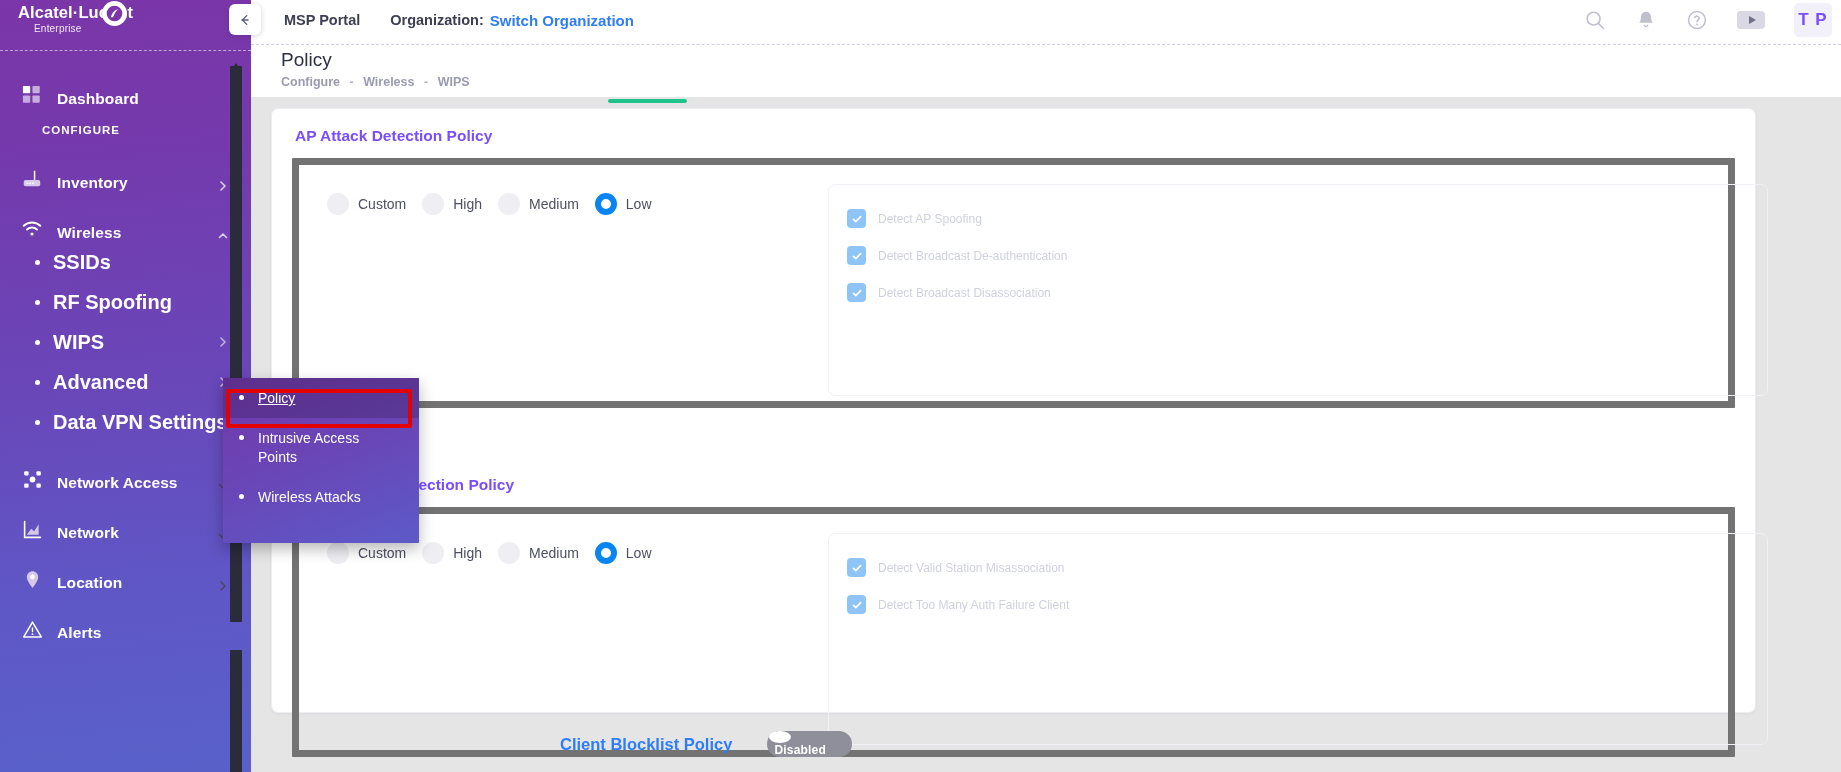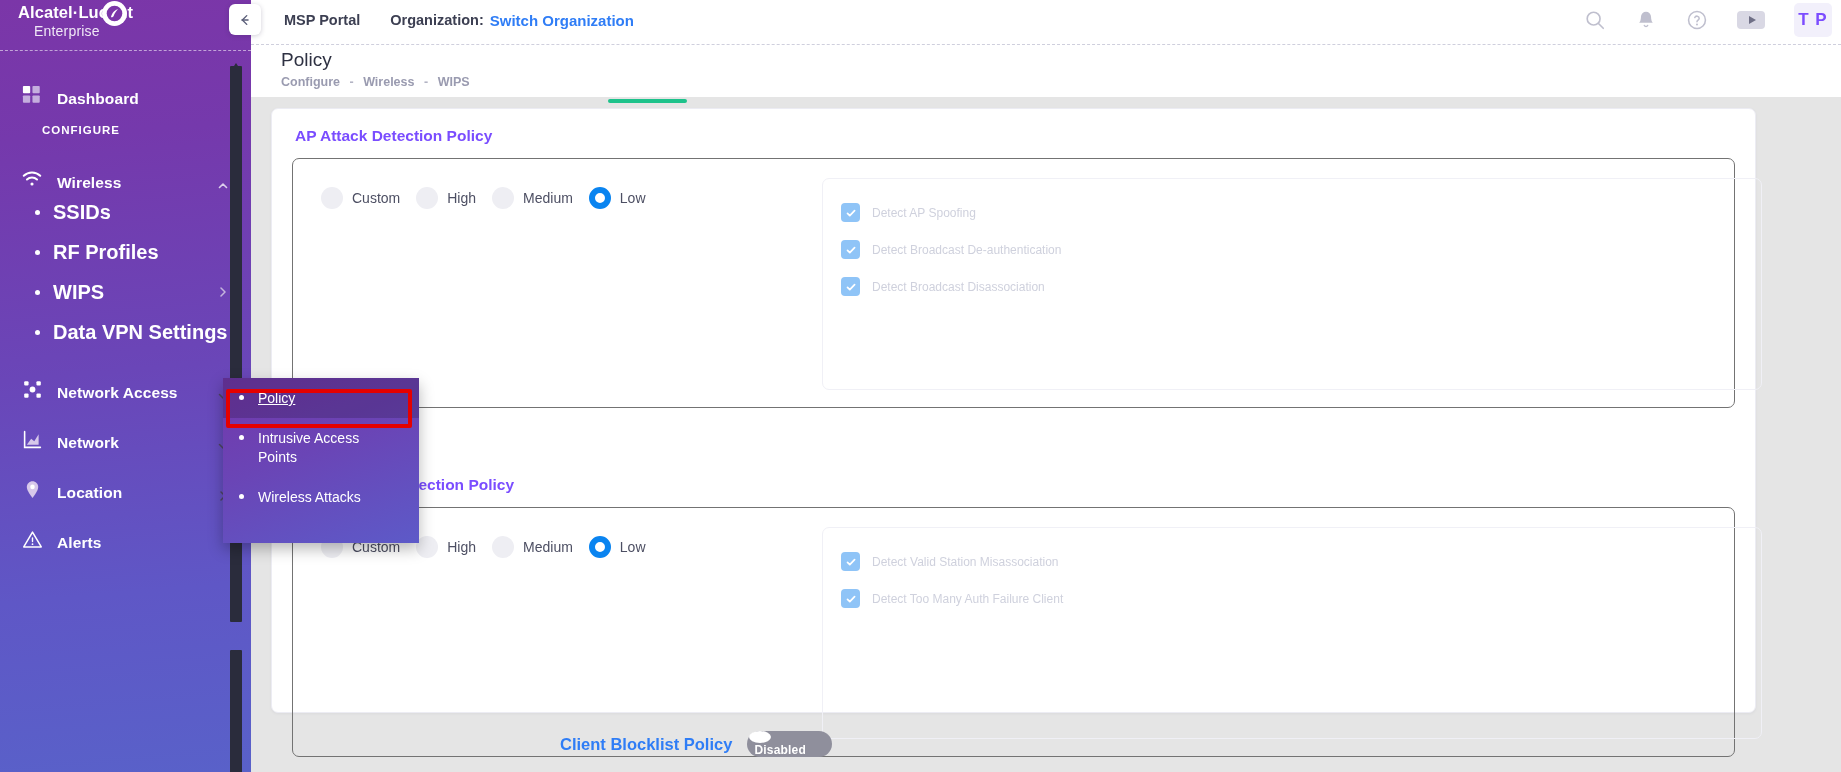--- a/index.html
+++ b/index.html
@@ -25,21 +25,21 @@
     display: flex; align-items: flex-start;
     padding: 4px 0 0 18px;
     position: relative;
   }
   .brand-text { line-height: 1; }
   .brand-name {
     font-size: 16.5px; font-weight: 700; letter-spacing: .1px;
     color: #fff; white-space: nowrap;
   }
   .brand-sub {
-    font-size: 14px; font-weight: 400; color: #f0e8f6;
+    font-size: 10px; font-weight: 400; color: #f0e8f6;
     margin-top: 3px; letter-spacing: .2px; padding-left: 16px;
   }
   .brand-logo {
     position: absolute; left: 102px; top: 1px;
     width: 25px; height: 25px; border-radius: 50%;
     background: #fff;
     display: flex; align-items: center; justify-content: center;
   }
   .brand-logo svg { width: 17px; height: 17px; display:block; }
 
@@ -220,21 +220,21 @@
     background: #fff; border: 1px solid #ececf3; border-radius: 7px;
     box-shadow: 0 1px 3px rgba(40,40,80,.05);
   }
   .policy-block { position: relative; }
   .policy-title {
     font-size: 15.5px; font-weight: 600; color: #7a4dff;
     padding: 18px 0 0 23px;
   }
   .policy-inner {
     margin: 13px 20px 0 20px;
-    border: 1px solid #737373; border-radius: 7px;
+    border: 7px solid #737373; border-radius: 1px;
     height: 250px; position: relative;
     display: flex;
   }
   .radios {
     width: 468px; padding: 28px 0 0 28px;
     display: flex; align-items: flex-start; gap: 4px;
   }
   .radio {
     display: flex; align-items: center; cursor: pointer; margin-right: 12px;
   }
@@ -263,21 +263,21 @@
     width: 19px; height: 19px; border-radius: 4px; background: #8fc4f7;
     margin-right: 12px; flex: 0 0 19px;
     display: flex; align-items: center; justify-content: center;
   }
   .cbox svg { width: 12px; height: 12px; display: block; }
   .clabel { font-size: 12px; color: #cfd1dd; }
 
   
   .blocklist {
     position: absolute; left: 20px; top: 634px;
-    display: flex; align-items: center;
+    display: flex; align-items: center; gap: 20px;
   }
   .blocklist .bl-title {
     font-size: 16.5px; font-weight: 700; color: #2f7df6; margin-left: 289px;
   }
   .toggle {
     margin-left: 15px;
     width: 85px; height: 26px; border-radius: 13px; background: #8f8f9c;
     display: flex; cursor: pointer;
     position: relative;
     flex-direction: column;
@@ -321,20 +321,37 @@
             <rect x="11.5" y="1" width="8" height="8" rx="1" fill="#c5aede"></rect>
             <rect x="1" y="11.5" width="8" height="8" rx="1" fill="#c5aede"></rect>
             <rect x="11.5" y="11.5" width="8" height="8" rx="1" fill="#c5aede"></rect>
           </svg>
         </span>
         <span class="ni-label">Dashboard</span>
       </div>
 
       <div class="nav-section-label">CONFIGURE</div>
 
+      <div class="nav-item">
+        <span class="ni-icon">
+          <svg viewBox="0 0 24 24" width="22" height="22">
+            <rect x="3" y="13" width="18" height="7" rx="2" fill="#d8c8ea"></rect>
+            <circle cx="7" cy="16.5" r="1" fill="#fff"></circle>
+              <circle cx="10" cy="16.5" r="1" fill="#fff"></circle>
+              <circle cx="13" cy="16.5" r="1" fill="#fff"></circle>
+            <rect x="14" y="3" width="1.6" height="10" fill="#ffffff"></rect>
+          </svg>
+        </span>
+        <span class="ni-label">Inventory</span>
+        <span class="ni-caret">
+          <svg viewBox="0 0 12 12">
+              <path d="M4 2l4 4-4 4" stroke="#e6dcf2" stroke-width="1.6" fill="none" stroke-linecap="round" stroke-linejoin="round"></path>
+            </svg>
+        </span>
+      </div>
 
       <div class="nav-item">
         <span class="ni-icon">
           <svg viewBox="0 0 24 24" width="22" height="22">
             <path d="M3 8.5a13 13 0 0 1 18 0" stroke="#fff" stroke-width="2.2" fill="none" stroke-linecap="round"></path>
             <path d="M6.5 12.5a8 8 0 0 1 11 0" stroke="#fff" stroke-width="2.2" fill="none" stroke-linecap="round"></path>
             <circle cx="12" cy="17.5" r="1.7" fill="#fff"></circle>
           </svg>
         </span>
         <span class="ni-label">Wireless</span>
@@ -345,33 +362,42 @@
         </span>
       </div>
 
       <div class="nav-sub">
         <span class="dot"></span>
         <span class="ns-label">SSIDs</span>
       </div>
 
       <div class="nav-sub">
         <span class="dot"></span>
-        <span class="ns-label">RF Profiles</span>
+        <span class="ns-label">RF Spoofing</span>
       </div>
 
       <div class="nav-sub">
         <span class="dot"></span>
         <span class="ns-label">WIPS</span>
         <span class="ni-caret">
           <svg viewBox="0 0 12 12">
               <path d="M4 2l4 4-4 4" stroke="#cfc2e2" stroke-width="1.5" fill="none" stroke-linecap="round" stroke-linejoin="round"></path>
             </svg>
         </span>
       </div>
 
+      <div class="nav-sub">
+        <span class="dot"></span>
+        <span class="ns-label">Advanced</span>
+        <span class="ni-caret">
+          <svg viewBox="0 0 12 12">
+              <path d="M4 2l4 4-4 4" stroke="#cfc2e2" stroke-width="1.5" fill="none" stroke-linecap="round" stroke-linejoin="round"></path>
+            </svg>
+        </span>
+      </div>
 
       <div class="nav-sub">
         <span class="dot"></span>
         <span class="ns-label">Data VPN Settings</span>
       </div>
 
       <div class="nav-item">
         <span class="ni-icon">
           <svg viewBox="0 0 24 24" width="21" height="21">
             <circle cx="12" cy="12" r="3.3" fill="#fff"></circle>

